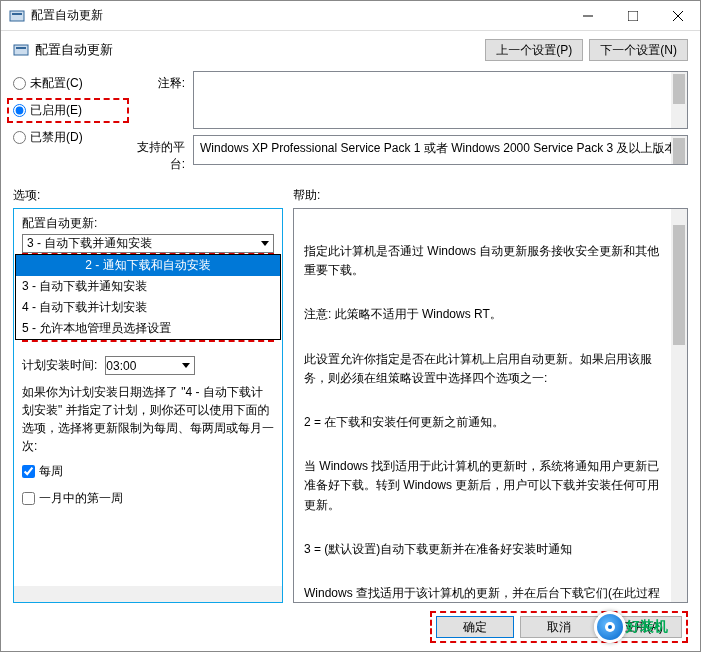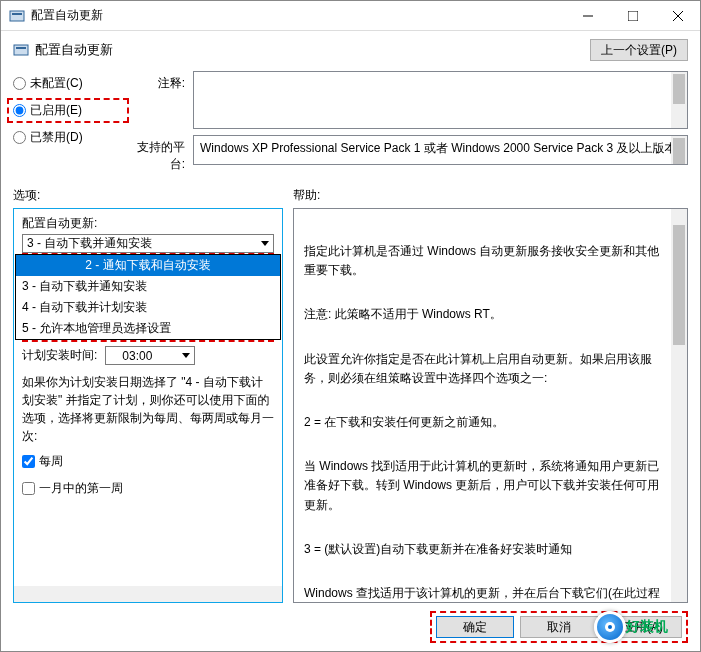--- a/index.html
+++ b/index.html
@@ -28,30 +28,30 @@
 .info-box2 { flex: 1; height: 30px; border: 1px solid #828790; padding: 4px 6px; font-size: 12px; overflow: hidden; position: relative; }
 .scroll-thin { position: absolute; right: 0; top: 0; bottom: 0; width: 16px; background: #f0f0f0; }
 .scroll-thin::before { content: ""; position: absolute; top: 2px; left: 2px; right: 2px; height: 30px; background: #c1c1c1; }
 .headers-row { display: flex; margin-top: 10px; margin-bottom: 4px; }
 .headers-row .h-left { width: 280px; font-size: 12px; }
 .headers-row .h-right { flex: 1; font-size: 12px; }
 .panels { flex: 1; display: flex; gap: 10px; min-height: 0; }
 .panel-left { width: 270px; border: 1px solid #0ea5e9; position: relative; overflow: hidden; }
 .panel-left-inner { padding: 6px 8px; height: 100%; overflow: hidden; }
 .combo-label { font-size: 12px; margin-bottom: 2px; }
-.combo-open { position: relative; margin-bottom: 4px; }
+.combo-open { position: relative; margin-bottom: 14px; }
 .combo-sel { height: 19px; border: 1px solid #7a7a7a; background: #fff; display: flex; align-items: center; padding: 0 4px; font-size: 12px; position: relative; }
 .combo-sel::after { content: ""; position: absolute; right: 4px; top: 6px; border-left: 4px solid transparent; border-right: 4px solid transparent; border-top: 5px solid #000; }
 .combo-list { border: 1px solid #000; background: #fff; margin: 0 -9px; width: calc(100% + 18px); }
 .combo-list-hl { border: 2px dashed #d00; padding: 0; margin-top: -1px; }
 .combo-item { padding: 2px 6px; font-size: 12px; white-space: nowrap; }
 .combo-item.selected { background: #0078d7; color: #ffffff; text-align: center; }
 .time-row { display: flex; align-items: center; margin-bottom: 8px; margin-top: 4px; }
 .time-label { font-size: 12px; margin-right: 8px; }
-.time-sel { height: 19px; width: 90px; border: 1px solid #7a7a7a; padding: 0 16px; font-size: 12px; position: relative; display: flex; align-items: center; }
+.time-sel { height: 19px; width: 90px; border: 1px solid #7a7a7a; padding: 0 0; font-size: 12px; position: relative; display: flex; align-items: center; }
 .time-sel::after { content: ""; position: absolute; right: 4px; top: 6px; border-left: 4px solid transparent; border-right: 4px solid transparent; border-top: 5px solid #000; }
 .desc-text { font-size: 12px; line-height: 1.5; margin-bottom: 8px; }
 .chk-row { display: flex; align-items: center; margin-bottom: 10px; font-size: 12px; }
 .chk-row input { margin-right: 4px; }
 .panel-right { flex: 1; border: 1px solid #828790; padding: 8px 22px 8px 10px; font-size: 12px; line-height: 1.6; position: relative; overflow: hidden; }
 .panel-right p { margin-bottom: 10px; margin-top: 25px; }
 .scroll-right { position: absolute; right: 0; top: 0; bottom: 0; width: 16px; background: #f0f0f0; }
 .scroll-right::before { content: ""; position: absolute; top: 16px; left: 2px; right: 2px; height: 120px; background: #c1c1c1; }
 .scroll-left-h { position: absolute; left: 0; right: 0; bottom: 0; height: 16px; background: #f0f0f0; }
 .footer { display: flex; justify-content: flex-end; align-items: center; padding-top: 8px; gap: 6px; position: relative; }
@@ -95,20 +95,21 @@
   </div>
 
   <div class="content">
     <div class="toprow">
       <svg class="hicon" viewBox="0 0 16 16">
           <rect x="1" y="3" width="14" height="10" fill="#cde" stroke="#369"></rect>
           <rect x="3" y="5" width="10" height="2" fill="#369"></rect>
         </svg>
       <div class="htitle">配置自动更新</div>
       <button class="navbtn">上一个设置(P)</button>
+      <button class="navbtn">下一个设置(N)</button>
     </div>
 
     <div class="config-row">
       <div class="radios">
         <label class="radio-item">
           <input type="radio" name="cfg" style="">
             <span>未配置(C)</span>
         </label>
         <div class="highlight-red">
           <label class="radio-item" style="margin-bottom:0">

